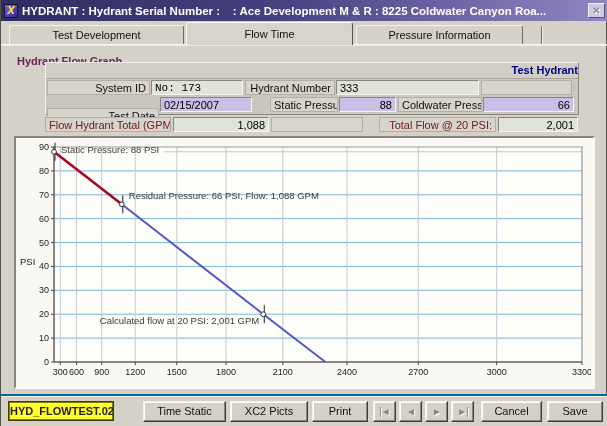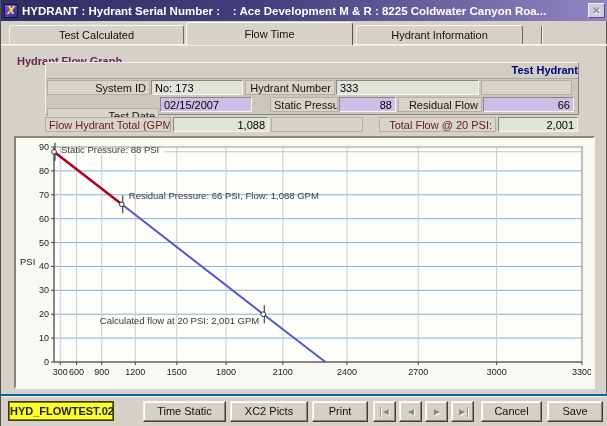--- a/index.html
+++ b/index.html
@@ -73,44 +73,44 @@
 
 <div class="win">
 
   <div class="titlebar">
     <div class="appicon">X</div>
     <div class="title-text">HYDRANT : Hydrant Serial Number :    : Ace Development M &amp; R : 8225 Coldwater Canyon Roa...</div>
     <div class="closebtn">✕</div>
   </div>
 
   <div class="tabstrip">
-    <div class="tab" style="left:8px;width:175px;">Test Calculated</div>
+    <div class="tab" style="left:8px;width:175px;">Test Development</div>
     <div class="tab active" style="left:185px;width:167px;">Flow Time</div>
-    <div class="tab" style="left:355px;width:167px;">Hydrant Information</div>
+    <div class="tab" style="left:355px;width:167px;">Pressure Information</div>
     <div class="tab-divider" style="left:540px;"></div>
   </div>
   <div class="under-tabs"></div>
 
   <div class="section-title">Hydrant Flow Graph</div>
 
   <div class="form-panel">
     <div class="form-header">Test Hydrant</div>
     <div class="frow">
       <div class="fcell lab" style="width:103px;text-align:right;">System ID</div>
-      <div class="fcell val" style="width:92px;margin-left:1px;">No: 173</div>
+      <div class="fcell val" style="width:92px;margin-left:1px;font-family:Liberation Mono, monospace;">No: 173</div>
       <div class="fcell lab" style="width:90px;margin-left:2px;">Hydrant Number</div>
       <div class="fcell val" style="width:143px;margin-left:1px;">333</div>
       <div class="fcell lab" style="width:91px;margin-left:2px;"></div>
     </div>
     <div class="frow">
       <div class="fcell lab" style="width:112px;margin-top:11px;">Test Date</div>
       <div class="fcell val lav" style="width:92px;margin-left:1px;">02/15/2007</div>
       <div class="fcell lab" style="width:68px;margin-left:18px;">Static Pressure</div>
       <div class="fcell val lav num" style="width:57px;margin-left:1px;">88</div>
-      <div class="fcell lab" style="width:84px;margin-left:2px;">Residual Flow</div>
+      <div class="fcell lab" style="width:84px;margin-left:2px;">Coldwater Press</div>
       <div class="fcell val lav num" style="width:91px;margin-left:1px;">66</div>
     </div>
   </div>
 
   <div class="totals">
     <div class="fcell lab maroon" style="width:126px;">Flow Hydrant Total (GPM):</div>
     <div class="fcell val num" style="width:96px;margin-left:2px;">1,088</div>
     <div class="fcell lab" style="width:92px;margin-left:2px;"></div>
     <div class="fcell spacer" style="width:16px;"></div>
     <div class="fcell lab maroon" style="width:117px;">Total Flow @ 20 PSI:</div>

